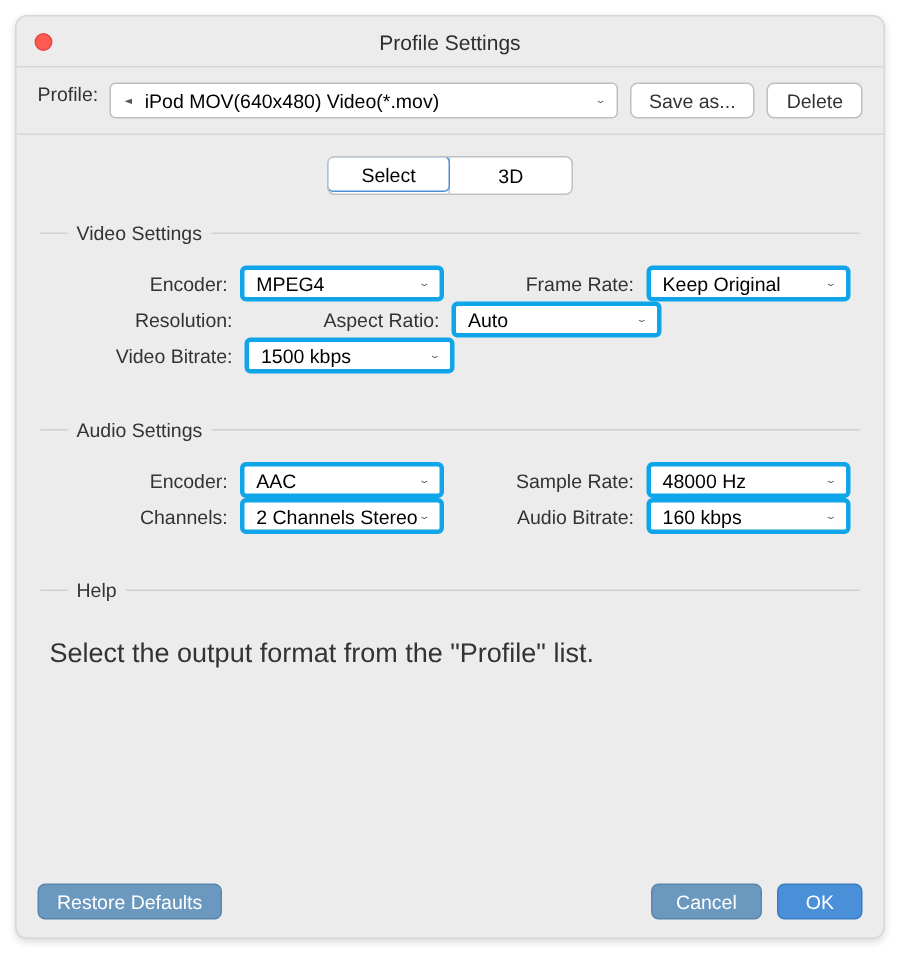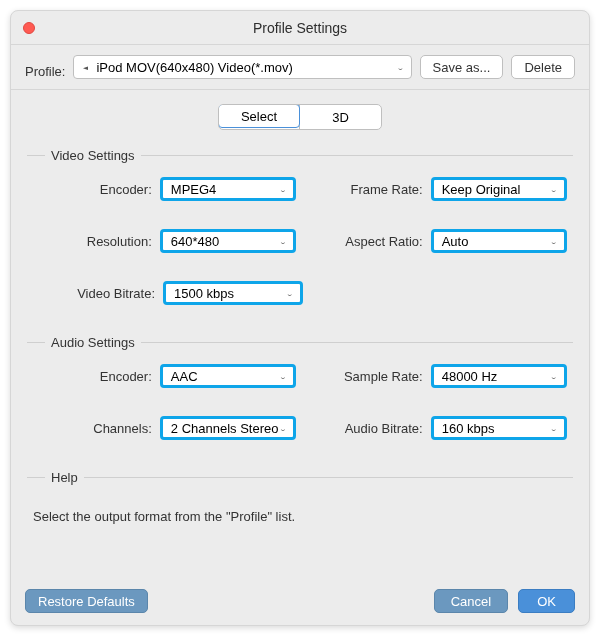--- a/index.html
+++ b/index.html
@@ -42,21 +42,21 @@
   }
   .dot.red { background: #ff5a52; border: 0.5px solid #e04942; }
   .title {
     flex: 1;
     text-align: center;
     font-size: 14px;
     color: #2e2e2e;
   }
   .profile-row {
     display: flex;
-    align-items: flex-end;
+    align-items: flex-start;
     gap: 8px;
     padding: 10px 14px;
     border-bottom: 1px solid #d6d6d6;
   }
   .profile-label { color: #333; }
   .profile-select {
     flex: 1;
     height: 24px;
     background: #fff;
     border: 1px solid #bfbfbf;
@@ -152,21 +152,21 @@
     background: #cfcfcf;
     margin-left: 6px;
   }
   .group-title {
     font-size: 13px;
     color: #333;
   }
   .form-rows {
     display: flex;
     flex-direction: column;
-    gap: 28px;
+    gap: 0;
     padding: 0 6px;
   }
   .form-row {
     display: flex;
     align-items: center;
   }
   .cell-l {
     width: 130px;
     text-align: right;
     padding-right: 8px;
@@ -189,21 +189,21 @@
     border-radius: 4px;
     display: flex;
     align-items: center;
     padding: 0 6px 0 8px;
     font-size: 13px;
     justify-content: space-between;
   }
   .gap { width: 18px; }
   .help-text {
     padding: 10px 6px 0 6px;
-    font-size: 13px;
+    font-size: 18px;
     color: #333;
   }
   .footer {
     height: 48px;
     display: flex;
     align-items: center;
     padding: 0 14px;
     gap: 10px;
   }
   .spacer { flex: 1; }
@@ -297,26 +297,20 @@
           <div class="cell-r">Frame Rate:</div>
           <div class="cell-select">
             <div class="select">
               <span>Keep Original</span>
               <span class="chev-down">⌄</span>
             </div>
           </div>
         </div>
         <div class="form-row">
           <div class="cell-l">Resolution:</div>
-          <div class="cell-select">
-            <div class="select">
-              <span>640*480</span>
-              <span class="chev-down">⌄</span>
-            </div>
-          </div>
           <div class="gap"></div>
           <div class="cell-r">Aspect Ratio:</div>
           <div class="cell-select">
             <div class="select">
               <span>Auto</span>
               <span class="chev-down">⌄</span>
             </div>
           </div>
         </div>
         <div class="form-row">

